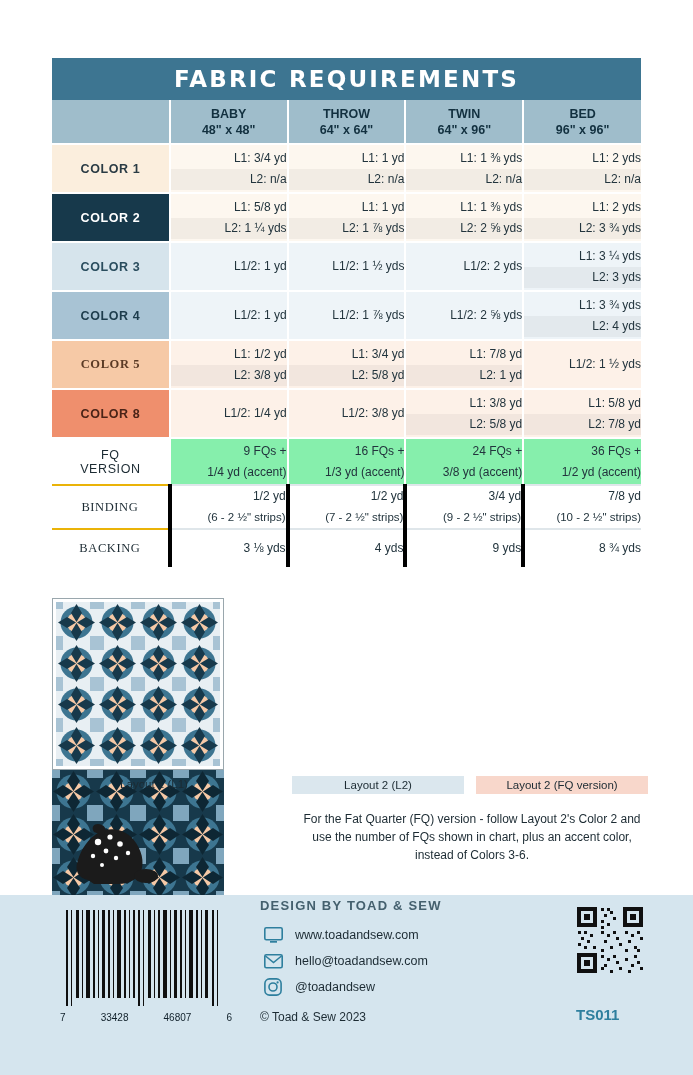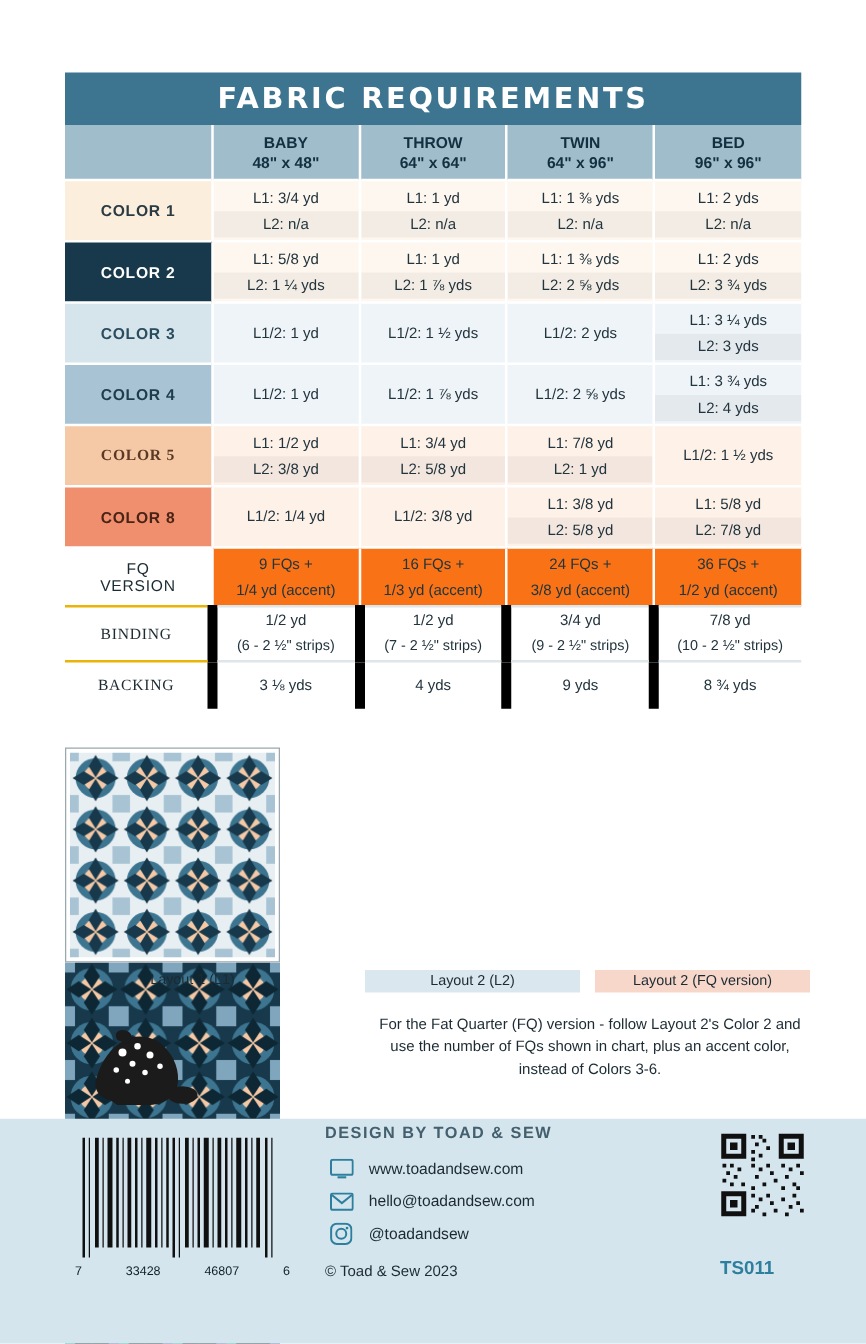--- a/index.html
+++ b/index.html
@@ -48,21 +48,21 @@
 
   .rowlabel {
     text-align:center;
     font-size:12.5px;
     font-weight:bold;
     letter-spacing:.6px;
     height:49px;
     border-top:2px solid #ffffff;
   }
   .cell {
-    text-align:center;
+    text-align:right;
     font-size:12px;
     line-height:17px;
     color:#22343d;
     border-left:2px solid #ffffff;
     border-top:2px solid #ffffff;
     height:49px;
     vertical-align:middle;
   }
   .cell .l1 { display:block; padding:2px 0; }
   .cell .l2 { display:block; padding:2px 0; }
@@ -78,34 +78,34 @@
   .c4 { background:#a8c3d4; color:#1d3c4c; }
   .c5 { background:#f6c9a6; color:#5a3a25;font-family:Liberation Serif, serif; }
   .c6 { background:#ef8f6d; color:#4a2317; }
 
   .r1 .cell { background:#fdf7ef; }
   .r2 .cell { background:#fdf7ef; }
   .r3 .cell { background:#eef4f8; }
   .r4 .cell { background:#eef4f8; }
   .r5 .cell { background:#fdf1e8; }
   .r6 .cell { background:#fdf1e8; }
-  .rfq .cell { background:#f97316; }
+  .rfq .cell { background:#86efac; }
   .rbind .cell, .rback .cell { background:#ffffff; }
 
   .rfq .rowlabel, .rbind .rowlabel, .rback .rowlabel {
     background:#ffffff; color:#1c2b33; font-weight:normal; font-size:12.5px;
   }
   .rfq .rowlabel { font-weight:normal; }
   .rbind .cell, .rback .cell { border-top:2px solid #dfe6ea; }
   .rbind .rowlabel, .rback .rowlabel { border-top:2px solid #eab308;font-family:Liberation Serif, serif; }
   .rbind .cell, .rbind .rowlabel { height:44px; }
   .rback .cell, .rback .rowlabel { height:38px; }
   .rfq .cell, .rfq .rowlabel { height:47px; }
 
-  .rbind .cell, .rback .cell { border-left:8px solid #000000;margin-top:15px; }
+  .rbind .cell, .rback .cell { border-left:4px solid #000000;margin-top:15px; }
 
   .small-note { font-size:11.5px; }
 
   
   .quilts { position:absolute; left:52px; top:598px; width:589px; height:200px; }
   .q1 { left:16px; top:0; width:172px; height:172px; border:1px solid #9aa7ad; background:#fff; padding:3px;}
   .q2 { left:240px; top:0; width:172px; height:172px; }
   .q3 { left:424px; top:0; width:172px; height:172px; }
 
   .qcap {

